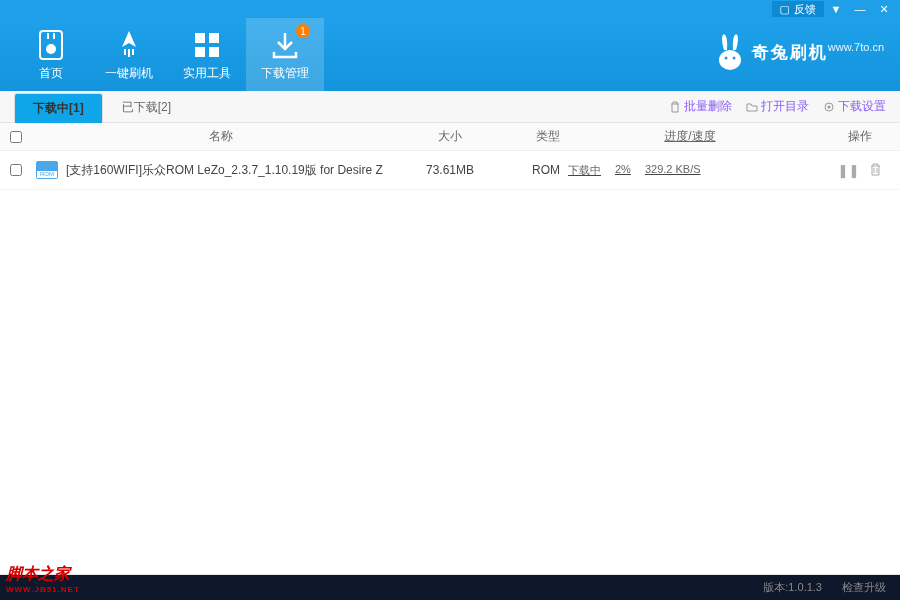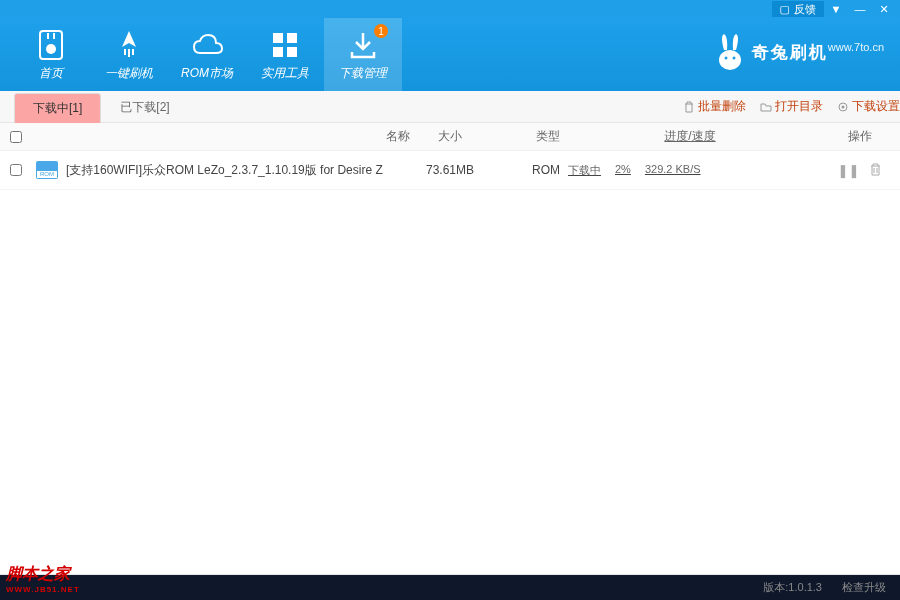--- a/index.html
+++ b/index.html
@@ -4,34 +4,34 @@
 <style>
 * { margin: 0; padding: 0; box-sizing: border-box; font-family: "Microsoft YaHei", Arial, sans-serif; }
 body { width: 900px; height: 600px; background: #fff; overflow: hidden; position: relative; }
 .titlebar { height: 18px; background: #1e9fe8; display: flex; justify-content: flex-end; align-items: center; padding-right: 4px; gap: 0; }
 .titlebar .btn { width: 24px; height: 16px; display: flex; align-items: center; justify-content: center; color: #fff; font-size: 11px; cursor: pointer; }
 .titlebar .feedback { background: #0d8ad4; padding: 0 8px; width: auto; font-size: 11px; color: #fff; display: flex; align-items: center; gap: 4px; }
 .header { height: 73px; background: linear-gradient(#1ea1ea, #1394dd); display: flex; align-items: stretch; padding-left: 12px; position: relative; }
 .nav-item { width: 78px; display: flex; flex-direction: column; align-items: center; justify-content: center; color: #fff; cursor: pointer; gap: 2px; position: relative; }
 .nav-item.active { background: rgba(255,255,255,0.18); }
 .nav-item .icon { height: 36px; display: flex; align-items: center; justify-content: center; }
-.nav-item .label { font-size: 12px; font-style: italic; }
+.nav-item .label { font-size: 12px; }
 .nav-badge { position: absolute; top: 6px; right: 14px; background: #ff7e00; color: #fff; width: 14px; height: 14px; border-radius: 50%; font-size: 10px; display: flex; align-items: center; justify-content: center; }
 .brand { position: absolute; right: 16px; top: 14px; color: #fff; display: flex; align-items: center; gap: 6px; }
 .brand-text { display: flex; align-items: flex-start; }
 .brand-text .t1 { font-size: 17px; font-weight: bold; letter-spacing: 2px; }
 .brand-text .t2 { font-size: 11px; opacity: 0.9; }
 .toolbar { height: 32px; background: #f7f7f7; border-bottom: 1px solid #e5e5e5; display: flex; align-items: flex-end; padding-left: 14px; position: relative; }
 .tab { padding: 6px 18px; font-size: 12px; color: #666; border: 1px solid transparent; border-bottom: none; cursor: pointer; }
-.tab.active { background: #fca5a5; border-color: #ddd; color: #333; border-radius: 3px 3px 0 0; position: relative; top: 1px; }
-.tool-actions { position: absolute; right: 0; top: 7px; display: flex; gap: 14px; font-size: 12px; color: #c2410c; }
+.tab.active { background: #0ea5e9; border-color: #ddd; color: #333; border-radius: 3px 3px 0 0; position: relative; top: 1px; font-weight: bold; }
+.tool-actions { position: absolute; right: 14px; top: 7px; display: flex; gap: 14px; font-size: 12px; color: #8b5cf6; }
 .tool-actions span { display: flex; align-items: center; gap: 3px; cursor: pointer; }
 .table-head { height: 28px; background: #fafafa; border-bottom: 1px solid #eee; display: flex; align-items: center; font-size: 12px; color: #666; }
 .col-check { width: 32px; display: flex; justify-content: center; }
-.col-name { flex: 0 0 378px; text-align: right; }
+.col-name { flex: 0 0 378px; text-align: center; }
 .col-size { flex: 0 0 80px; text-align: center; }
 .col-type { flex: 0 0 70px; text-align: right; }
 .col-progress { flex: 0 0 260px; text-align: center; text-decoration: underline; }
 .col-action { flex: 1; text-align: center; }
 .row { display: flex; align-items: center; padding: 10px 0; font-size: 12px; color: #444; border-bottom: 1px solid #f4f4f4; }
 .row .col-name { text-align: left; display: flex; align-items: center; gap: 8px; padding-left: 4px; }
 .rom-icon { width: 22px; height: 18px; background: #4aa8e8; border-radius: 2px; position: relative; }
 .rom-icon::after { content: "ROM"; position: absolute; bottom: 1px; left: 1px; right: 1px; font-size: 6px; background: #fff; color: #4aa8e8; text-align: center; line-height: 7px; }
 .progress-wrap { display: flex; flex-direction: row; gap: 4px; padding: 0 8px; }
 .progress-info { display: flex; gap: 14px; font-size: 11px; color: #666; }
@@ -67,28 +67,20 @@
     <div class="label">首页</div>
   </div>
   <div class="nav-item">
     <div class="icon">
         <svg width="30" height="32" viewBox="0 0 30 32">
           <path d="M15 2 L22 18 L15 14 L8 18 Z" fill="#fff"></path>
           <path d="M11 20 L11 26 M15 20 L15 28 M19 20 L19 26" stroke="#fff" stroke-width="2"></path>
         </svg>
       </div>
     <div class="label">一键刷机</div>
-  </div>
-  <div class="nav-item">
-    <div class="icon">
-        <svg width="34" height="32" viewBox="0 0 34 32">
-          <path d="M10 24 Q4 24 4 18 Q4 12 10 12 Q12 6 18 6 Q26 6 26 14 Q32 14 32 20 Q32 24 26 24 Z" fill="none" stroke="#fff" stroke-width="2"></path>
-        </svg>
-      </div>
-    <div class="label">ROM市场</div>
   </div>
   <div class="nav-item">
     <div class="icon">
         <svg width="28" height="28" viewBox="0 0 28 28">
           <rect x="2" y="2" width="10" height="10" fill="#fff"></rect>
           <rect x="16" y="2" width="10" height="10" fill="#fff"></rect>
           <rect x="2" y="16" width="10" height="10" fill="#fff"></rect>
           <rect x="16" y="16" width="10" height="10" fill="#fff"></rect>
         </svg>
       </div>

